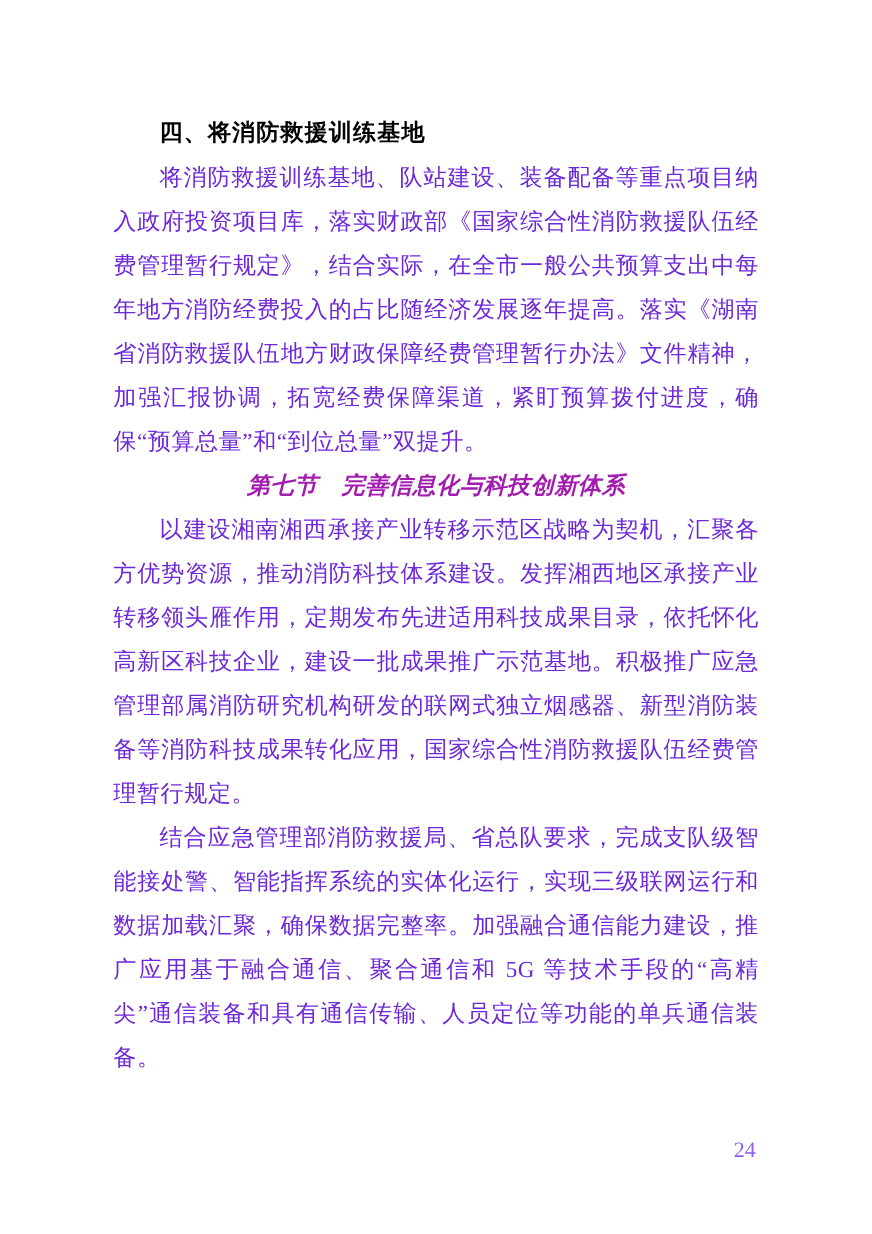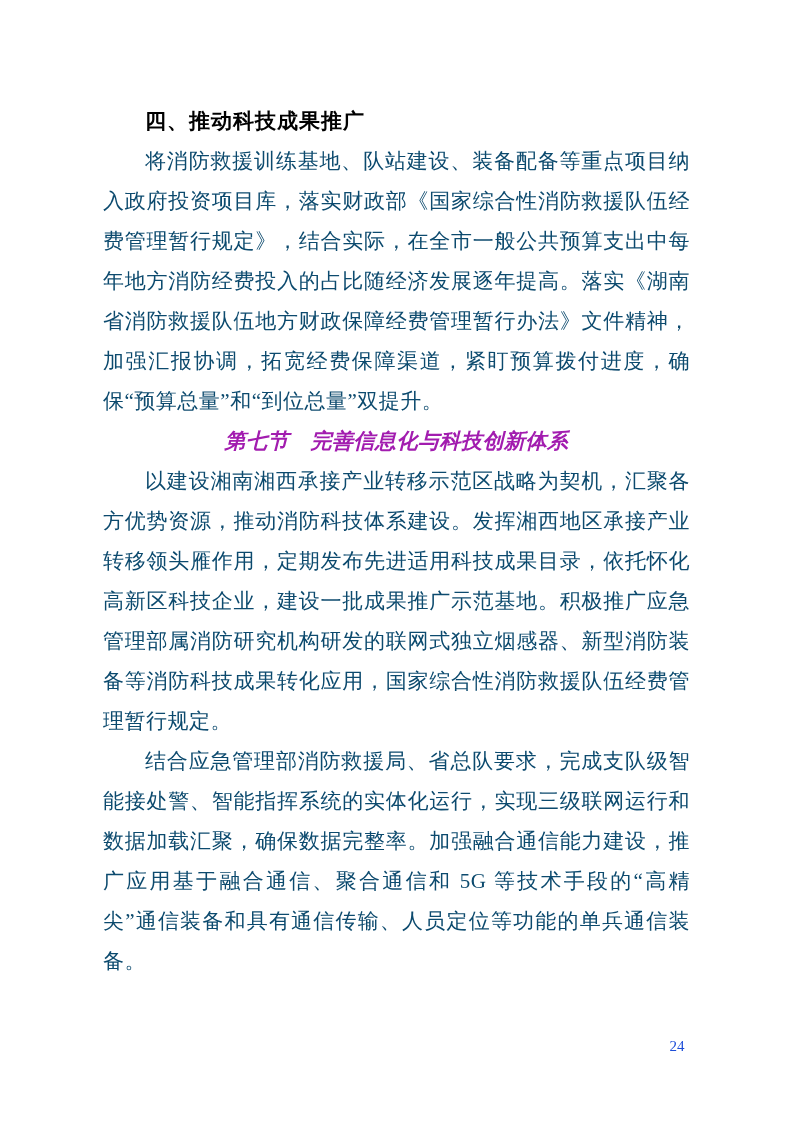--- a/index.html
+++ b/index.html
@@ -34,48 +34,48 @@
     color: #000000;
     text-indent: 2em;
     letter-spacing: 1px;
   }
   .body-para {
     font-family: "Liberation Serif", "DejaVu Serif", serif;
     font-weight: 400;
     text-align: justify;
     text-indent: 2em;
     letter-spacing: 0.5px;
-    color: #0c4a6e;
+    color: #6d28d9;
   }
   .section-title {
     font-family: "Liberation Serif", "DejaVu Serif", serif;
     font-weight: 700;
     font-style: italic;
     text-align: center;
     text-indent: 0;
     color: #a21caf;
     letter-spacing: 0.5px;
   }
   .page-number {
     position: absolute;
     left: 662px;
     top: 1036px;
     width: 30px;
     text-align: center;
     font-family: "Liberation Serif", "DejaVu Serif", serif;
-    font-size: 15px;
+    font-size: 20px;
     line-height: 20px;
-    color: #1d4ed8;
+    color: #8b5cf6;
   }
 </style>
 </head>
 <body>
 
 <div class="page">
   <div class="content">
-    <h3 class="h-black">四、推动科技成果推广</h3>
+    <h3 class="h-black">四、将消防救援训练基地</h3>
     <p class="body-para">将消防救援训练基地、队站建设、装备配备等重点项目纳入政府投资项目库，落实财政部《国家综合性消防救援队伍经费管理暂行规定》，结合实际，在全市一般公共预算支出中每年地方消防经费投入的占比随经济发展逐年提高。落实《湖南省消防救援队伍地方财政保障经费管理暂行办法》文件精神，加强汇报协调，拓宽经费保障渠道，紧盯预算拨付进度，确保“预算总量”和“到位总量”双提升。</p>
     <h2 class="section-title">第七节　完善信息化与科技创新体系</h2>
     <p class="body-para">以建设湘南湘西承接产业转移示范区战略为契机，汇聚各方优势资源，推动消防科技体系建设。发挥湘西地区承接产业转移领头雁作用，定期发布先进适用科技成果目录，依托怀化高新区科技企业，建设一批成果推广示范基地。积极推广应急管理部属消防研究机构研发的联网式独立烟感器、新型消防装备等消防科技成果转化应用，国家综合性消防救援队伍经费管理暂行规定。</p>
     <p class="body-para">结合应急管理部消防救援局、省总队要求，完成支队级智能接处警、智能指挥系统的实体化运行，实现三级联网运行和数据加载汇聚，确保数据完整率。加强融合通信能力建设，推广应用基于融合通信、聚合通信和 5G 等技术手段的“高精尖”通信装备和具有通信传输、人员定位等功能的单兵通信装备。</p>
   </div>
   <div class="page-number">24</div>
 </div>
 
 </body></html>

